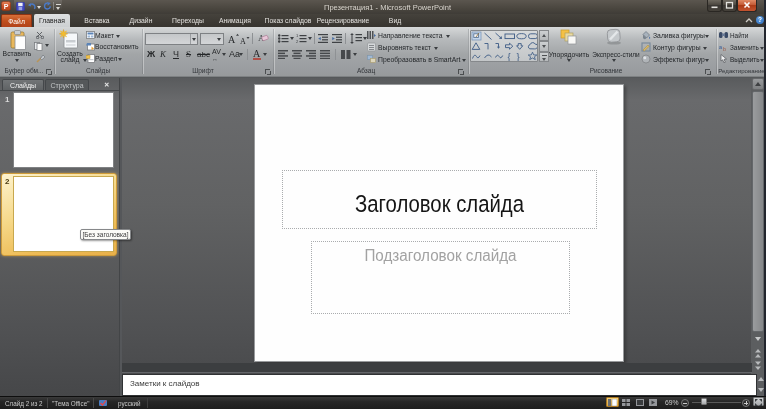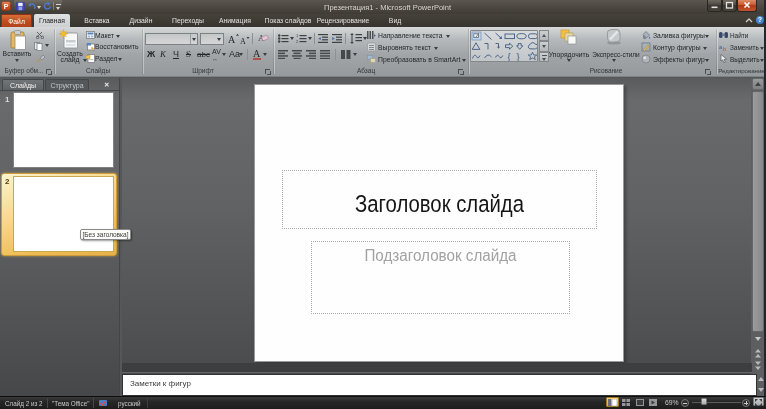--- a/index.html
+++ b/index.html
@@ -603,21 +603,21 @@
       <g fill="#b8babc">
         <path d="M1 0.5 L7 0.5 L4 4 Z"></path>
         <path d="M1 5.5 L7 5.5 L4 9 Z"></path>
       </g>
     </svg>
   </div>
 
 <div class="abs" style="left:122px;top:363px;width:630px;height:10px;background:#3c3e40;border-bottom:1px solid #64666a;"></div>
 
 <div class="abs" style="left:122px;top:374px;width:635px;height:22px;background:#fff;border:1px solid #303234;"></div>
-<div class="abs" style="left:130px;top:379px;font-size:8px;color:#3a3a3a;">Заметки к фигур</div>
+<div class="abs" style="left:130px;top:379px;font-size:8px;color:#3a3a3a;">Заметки к слайдов</div>
 <div class="abs" style="left:758px;top:377px;width:0;height:0;border-left:3px solid transparent;border-right:3px solid transparent;border-bottom:4px solid #b8babc;"></div>
 <div class="abs" style="left:758px;top:388px;width:0;height:0;border-left:3px solid transparent;border-right:3px solid transparent;border-top:4px solid #b8babc;"></div>
 
 <div id="statusbar" class="abs" style="left:0;top:396px;width:766px;height:13px;
   background:linear-gradient(#3a3a3a,#262626 40%,#1d1d1d);border-top:1px solid #0e0e0e;"></div>
 <div class="abs" style="left:5px;top:400px;font-size:6.3px;color:#c9c9c9;">Слайд 2 из 2</div>
 <div class="abs" style="left:47px;top:398px;width:1px;height:10px;background:#484848;"></div>
 <div class="abs" style="left:52px;top:400px;font-size:6.3px;color:#c9c9c9;">"Тема Office"</div>
 <div class="abs" style="left:93px;top:398px;width:1px;height:10px;background:#484848;"></div>
 <div class="abs" style="left:98px;top:398px;">

